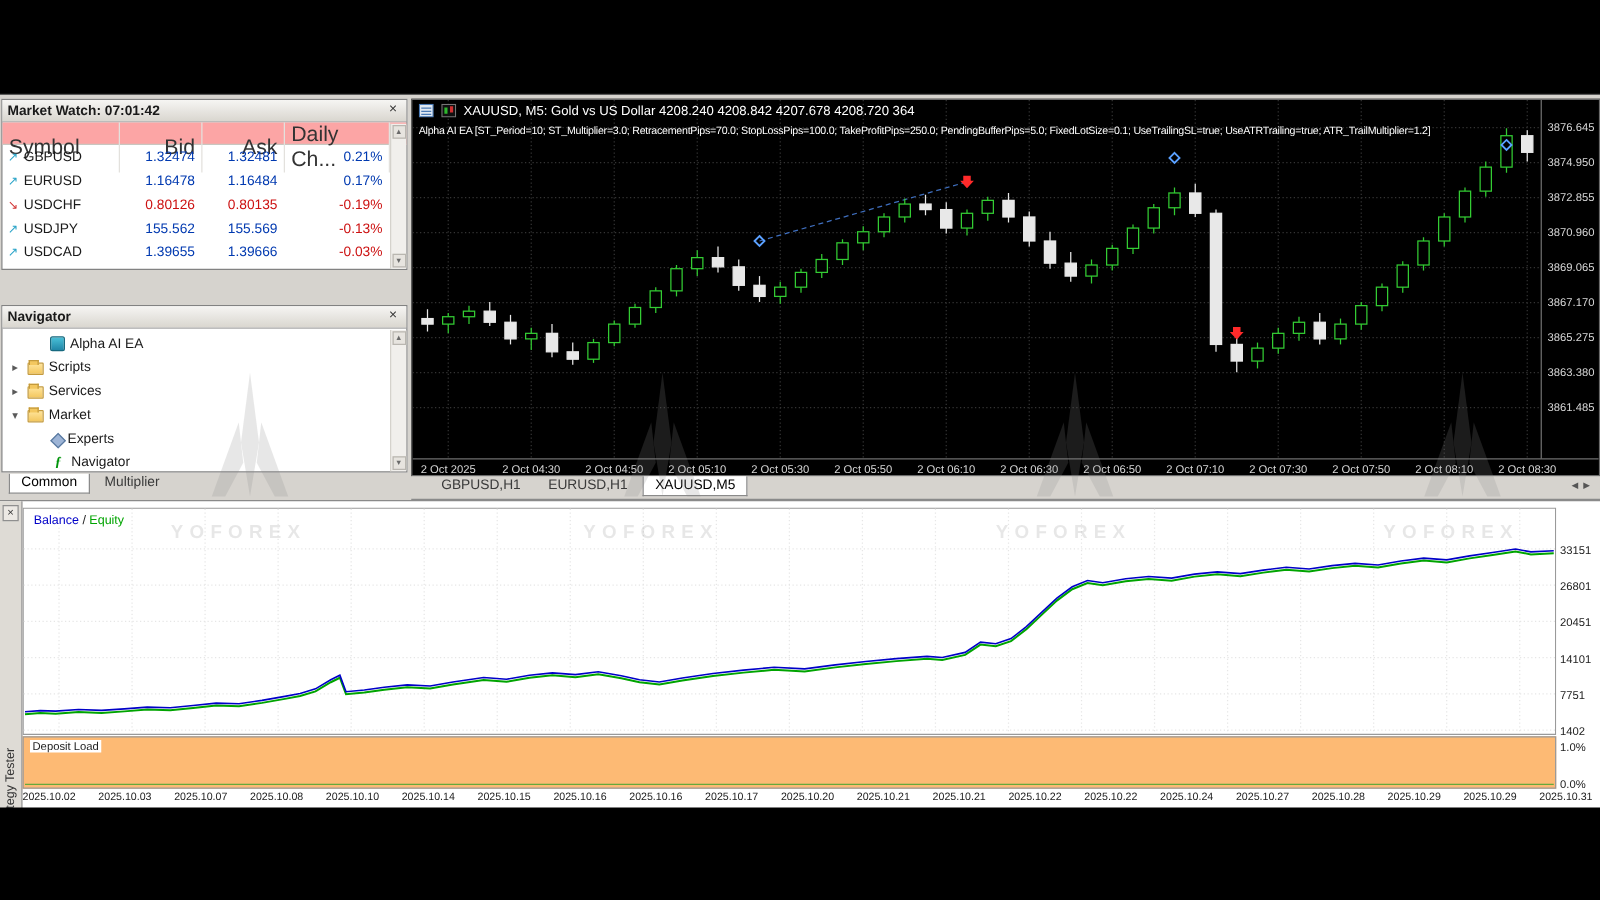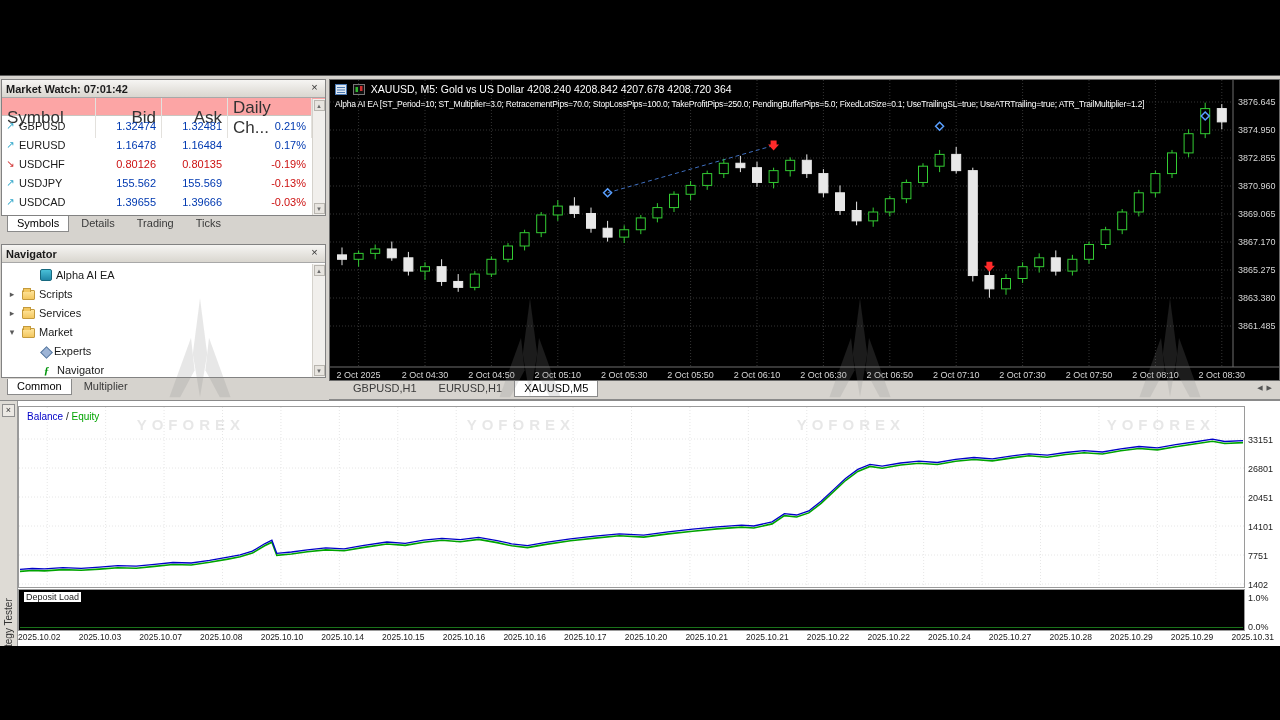--- a/index.html
+++ b/index.html
@@ -39,21 +39,21 @@
   .icon-indicators{color:#00940a;font-style:italic;font-weight:700;font-size:11px;font-family:"Liberation Serif",serif;}
   
   .chart-text{position:absolute;color:#fff;white-space:nowrap;z-index:5;}
   .hdr-ico{display:inline-block;vertical-align:-2px;margin-right:3px;}
   
   #tester{position:absolute;left:0;top:324px;width:1280px;height:247px;background:#fff;border-top:1px solid #8a8a8a;}
   #vstrip{position:absolute;left:0;top:0;width:18px;height:247px;background:#dedbd5;border-right:1px solid #9a9a9a;}
   .vtext{position:absolute;left:3px;top:246px;width:118px;transform:rotate(-90deg);transform-origin:0 0;font-size:10px;color:#333;}
   .vx{position:absolute;left:2px;top:3px;width:13px;height:13px;background:#ece9e4;border:1px solid #8f8f8f;font-size:9px;line-height:11px;text-align:center;color:#333;}
   #legend{position:absolute;left:24px;top:10px;font-size:10px;background:#fff;padding:0 3px;z-index:4;}
-  #deposit{position:absolute;left:18px;top:188px;width:1227px;height:42px;border:1px solid #9a9a9a;background:#000000;}
+  #deposit{position:absolute;left:18px;top:188px;width:1227px;height:42px;border:1px solid #9a9a9a;background:#fdba74;}
   #deposit .dl-label{position:absolute;left:5px;top:2px;font-size:9px;color:#222;background:#fff;padding:0 2px;}
   #deposit .dl-line{position:absolute;left:1px;right:1px;bottom:2px;height:1px;background:#23a323;opacity:.7;}
   #tester-axis span{position:absolute;left:0;font-size:9px;color:#222;}
   #x-labels{position:absolute;left:18px;top:231px;width:1256px;display:flex;justify-content:space-between;font-size:8.5px;color:#222;}
   
   #watermarks{position:absolute;left:0;top:0;width:1280px;height:720px;z-index:50;pointer-events:none;}
   .wm{position:absolute;top:298px;width:160px;text-align:right;opacity:.20;}
   .wm-text{font-size:15px;font-weight:700;letter-spacing:5px;color:#8a8a8a;margin-top:2px;}
 </style>
 </head>
@@ -119,26 +119,20 @@
           <span class="mwc c1 num" style="color: rgb(0, 57, 176);">1.39655</span>
           <span class="mwc c2 num" style="color: rgb(0, 57, 176);">1.39666</span>
           <span class="mwc c3 num" style="color: rgb(204, 17, 17);">-0.03%</span>
         </div>
       </div>
     <div class="scrollbar">
       <span class="scroll-btn">▲</span>
       <span class="scroll-btn">▼</span>
     </div>
   </div>
-  <div class="tabs" id="mw-tabs" style="left:1px;top:140px;width:325px;">
-      <span class="tab active">Symbols</span>
-      <span class="tab">Details</span>
-      <span class="tab">Trading</span>
-      <span class="tab">Ticks</span>
-    </div>
 
   <div class="panel" id="nav" style="left:1px;top:168px;width:325px;height:134px;">
     <div class="titlebar">
       <span>Navigator</span>
       <span class="close-x">×</span>
     </div>
     <div id="nav-tree" style="padding-top:2px;">
         <div class="nav-row" style="padding-left: 22px; text-align: center;">
           <span class="nav-arrow"></span>
           <span class="nico icon-ea"></span>

